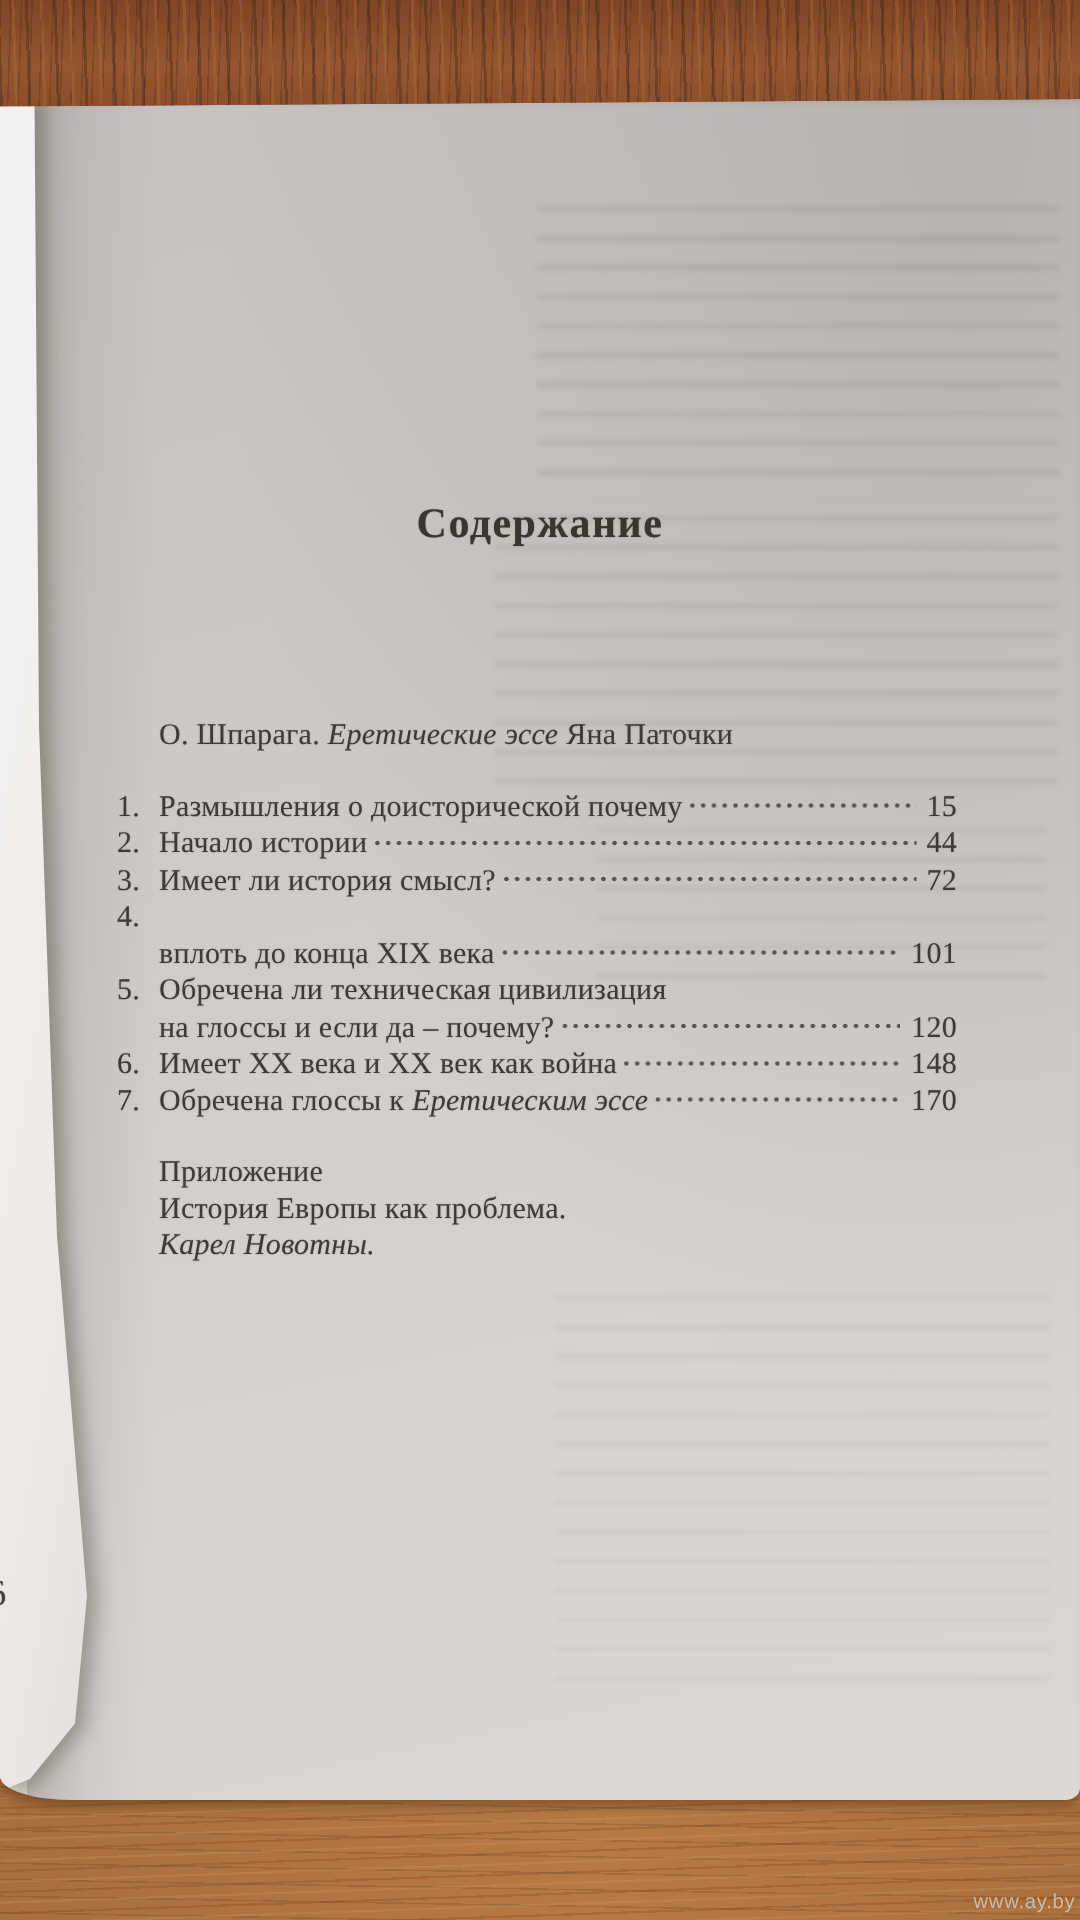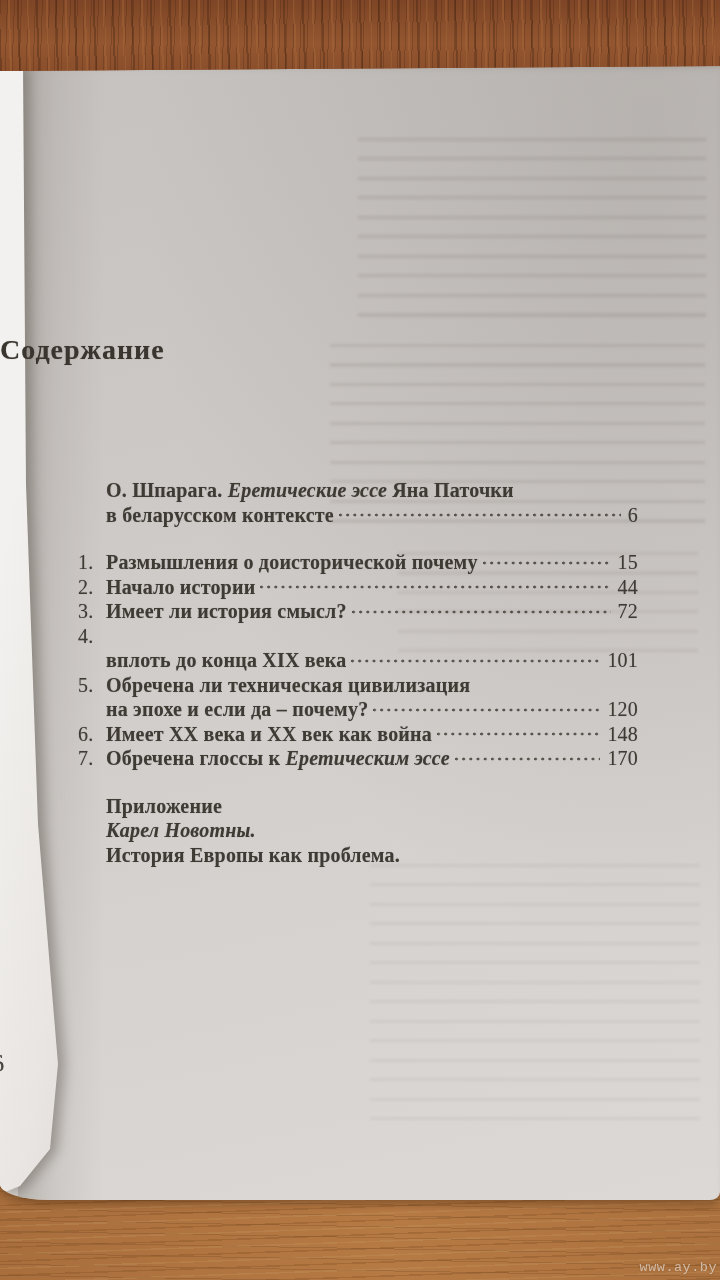--- a/index.html
+++ b/index.html
@@ -50,45 +50,45 @@
     position:absolute;z-index:2;pointer-events:none;
     background-image:repeating-linear-gradient(180deg, rgba(118,110,101,0.32) 0 3px, rgba(0,0,0,0) 3px 19.5px);
     filter:blur(1.6px);
   }
   .ghost-a{top:74px;left:358px;width:348px;height:195px;opacity:.6;}
   .ghost-b{top:280px;left:330px;width:375px;height:180px;opacity:.55;}
   .ghost-c{top:488px;left:398px;width:300px;height:115px;opacity:.4;}
   .ghost-d{top:800px;left:370px;width:330px;height:260px;opacity:.3;}
   .toc-title{
     position:absolute;top:252px;left:0;width:100%;z-index:6;
-    font-size:28px;line-height:30px;letter-spacing:1px;color:#3a362f;
+    text-align:center;font-size:28px;line-height:30px;letter-spacing:1px;color:#3a362f;
     text-shadow:0 0 1px rgba(58,54,47,0.4);
   }
   .toc{
     position:absolute;top:414px;left:78px;width:560px;z-index:6;
     font-size:20px;line-height:24.5px;letter-spacing:0.2px;
     text-shadow:0 0 1px rgba(62,58,52,0.35);
   }
   .entry{margin:0;}
   .entry.gap-after{margin-bottom:23px;}
   .appendix{margin-top:23px;text-align:center;}
   .row{display:flex;align-items:baseline;}
   .num{flex:0 0 28px;white-space:nowrap;}
-  .lbl{white-space:nowrap;font-weight:bold;}
+  .lbl{white-space:nowrap;}
   .lbl .it{font-style:italic;}
   .dots{flex:1 1 auto;position:relative;min-width:10px;}
   .dots::after{
     content:"";position:absolute;left:5px;right:2px;bottom:4.5px;height:4px;
     background-image:radial-gradient(circle at 1.6px 2px, rgba(68,63,55,0.85) 1.25px, rgba(68,63,55,0) 1.7px);
     background-size:7.2px 4px;background-repeat:repeat-x;
   }
   .pg{white-space:nowrap;padding-left:5px;}
   .watermark{
     position:absolute;right:3px;bottom:5px;z-index:7;
-    font-family:Liberation Mono, monospace;font-size:13.5px;letter-spacing:0.5px;
+    font-family:Liberation Sans, sans-serif;font-size:13.5px;letter-spacing:0.5px;
     color:rgba(255,255,255,0.55);text-shadow:0 0 2px rgba(120,80,40,0.5);
     filter:blur(0.3px);
   }
 </style>
 </head>
 <body>
 
 <div class="wood-top"></div>
 
 <div class="page">
@@ -105,26 +105,20 @@
 
   <h1 class="toc-title">Содержание</h1>
 
   <div class="toc">
     <div id="toc-main">
         <div class="entry gap-after">
           <div class="row">
             <span class="num"></span>
             <span class="lbl"><span>О. Шпарага. </span><span class="it">Еретические эссе</span><span> Яна Паточки</span></span>
           </div>
-          <div class="row">
-            <span class="num"></span>
-            <span class="lbl"><span>в беларусском контексте</span></span>
-            <span class="dots"></span>
-            <span class="pg">6</span>
-          </div>
         </div>
         <div class="entry">
           <div class="row">
             <span class="num">1.</span>
             <span class="lbl"><span>Размышления о доисторической почему</span></span>
             <span class="dots"></span>
             <span class="pg">15</span>
           </div>
         </div>
         <div class="entry">
@@ -154,21 +148,21 @@
             <span class="pg">101</span>
           </div>
         </div>
         <div class="entry">
           <div class="row">
             <span class="num">5.</span>
             <span class="lbl"><span>Обречена ли техническая цивилизация</span></span>
           </div>
           <div class="row">
             <span class="num"></span>
-            <span class="lbl"><span>на эпохе и если да – почему?</span></span>
+            <span class="lbl"><span>на глоссы и если да – почему?</span></span>
             <span class="dots"></span>
             <span class="pg">120</span>
           </div>
         </div>
         <div class="entry">
           <div class="row">
             <span class="num">6.</span>
             <span class="lbl"><span>Имеет XX века и XX век как война</span></span>
             <span class="dots"></span>
             <span class="pg">148</span>
@@ -184,24 +178,24 @@
         </div>
       </div>
     <div id="toc-appendix" class="appendix">
         <div class="entry">
           <div class="row">
             <span class="num"></span>
             <span class="lbl"><span>Приложение</span></span>
           </div>
           <div class="row">
             <span class="num"></span>
+            <span class="lbl"><span>История Европы как проблема.</span></span>
+          </div>
+          <div class="row">
+            <span class="num"></span>
             <span class="lbl"><span class="it">Карел Новотны.</span></span>
-          </div>
-          <div class="row">
-            <span class="num"></span>
-            <span class="lbl"><span>История Европы как проблема.</span></span>
           </div>
         </div>
       </div>
   </div>
 </div>
 
 <div class="watermark">www.ay.by</div>
 
 </body></html>

